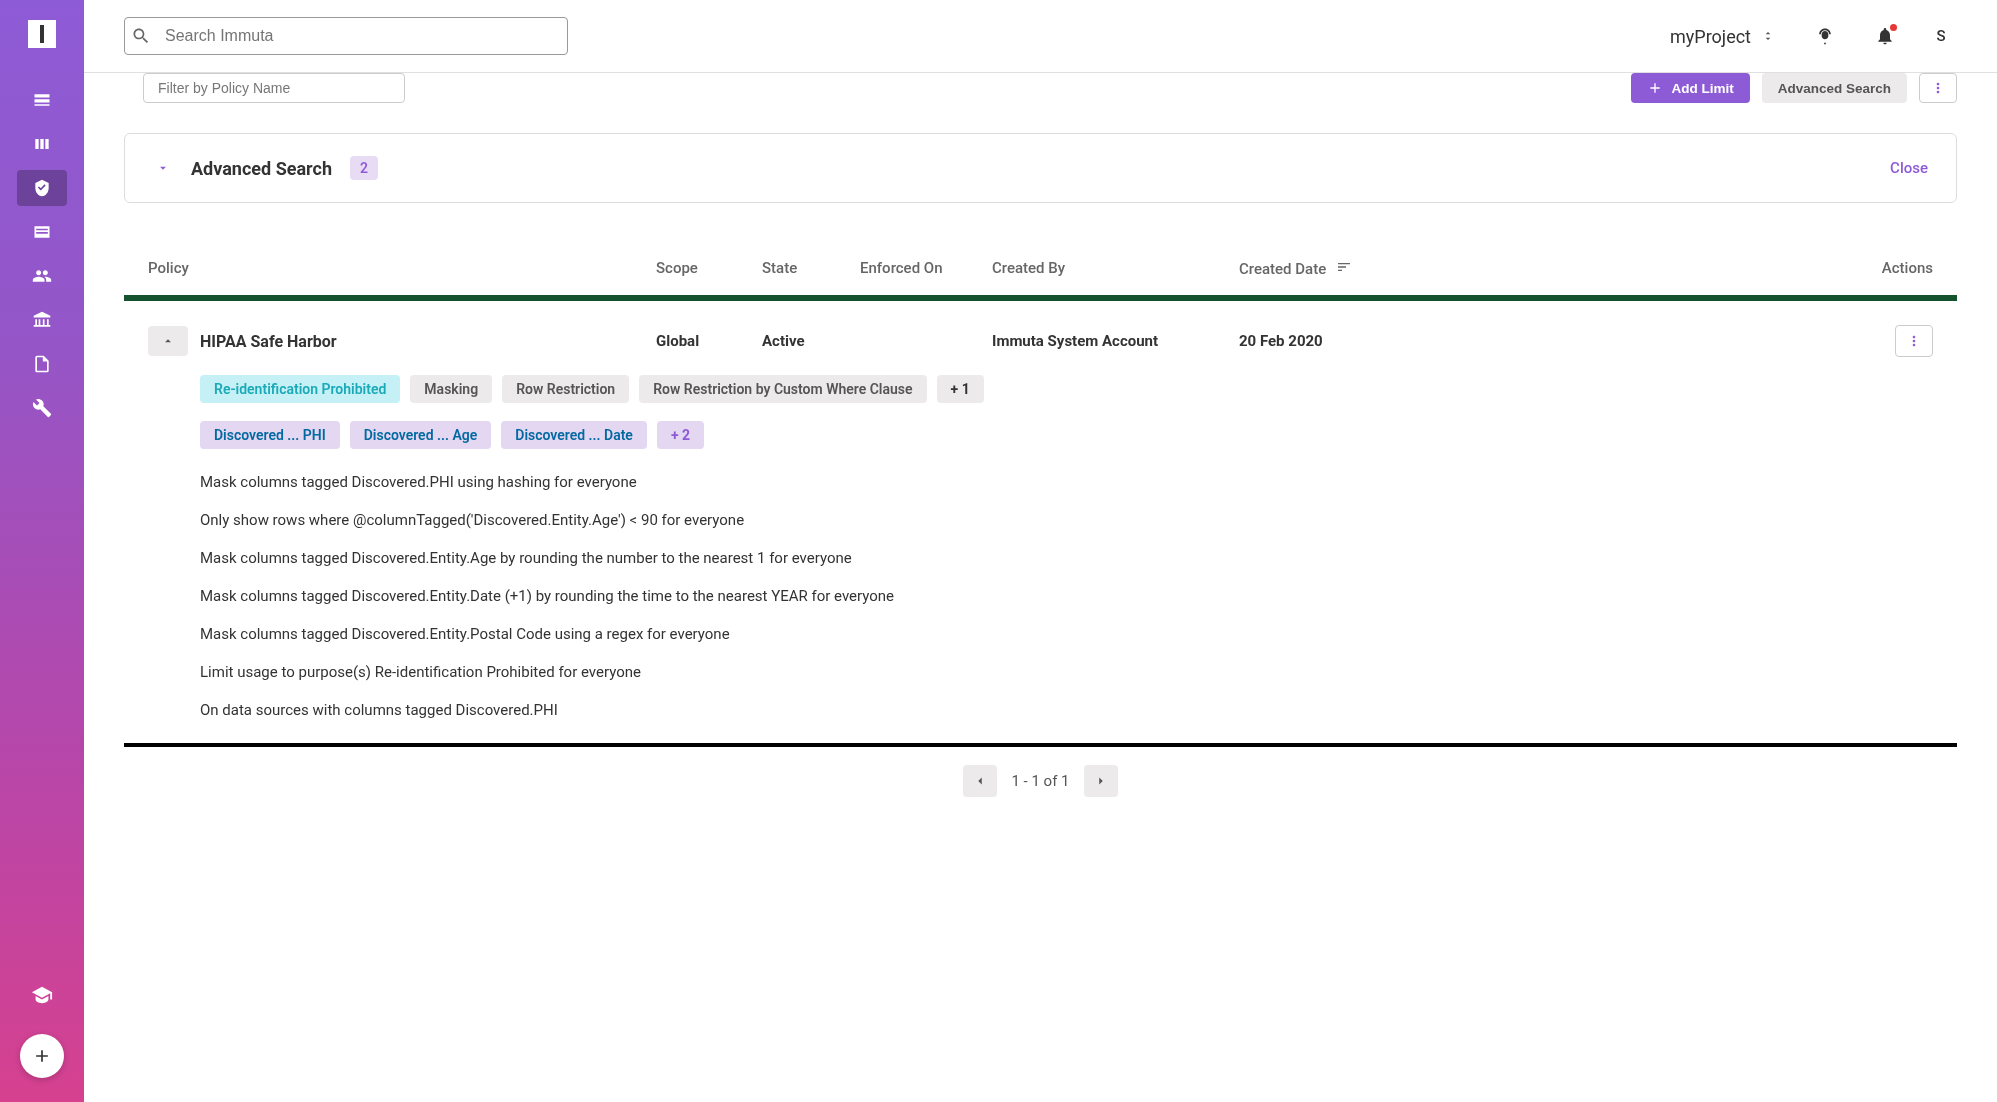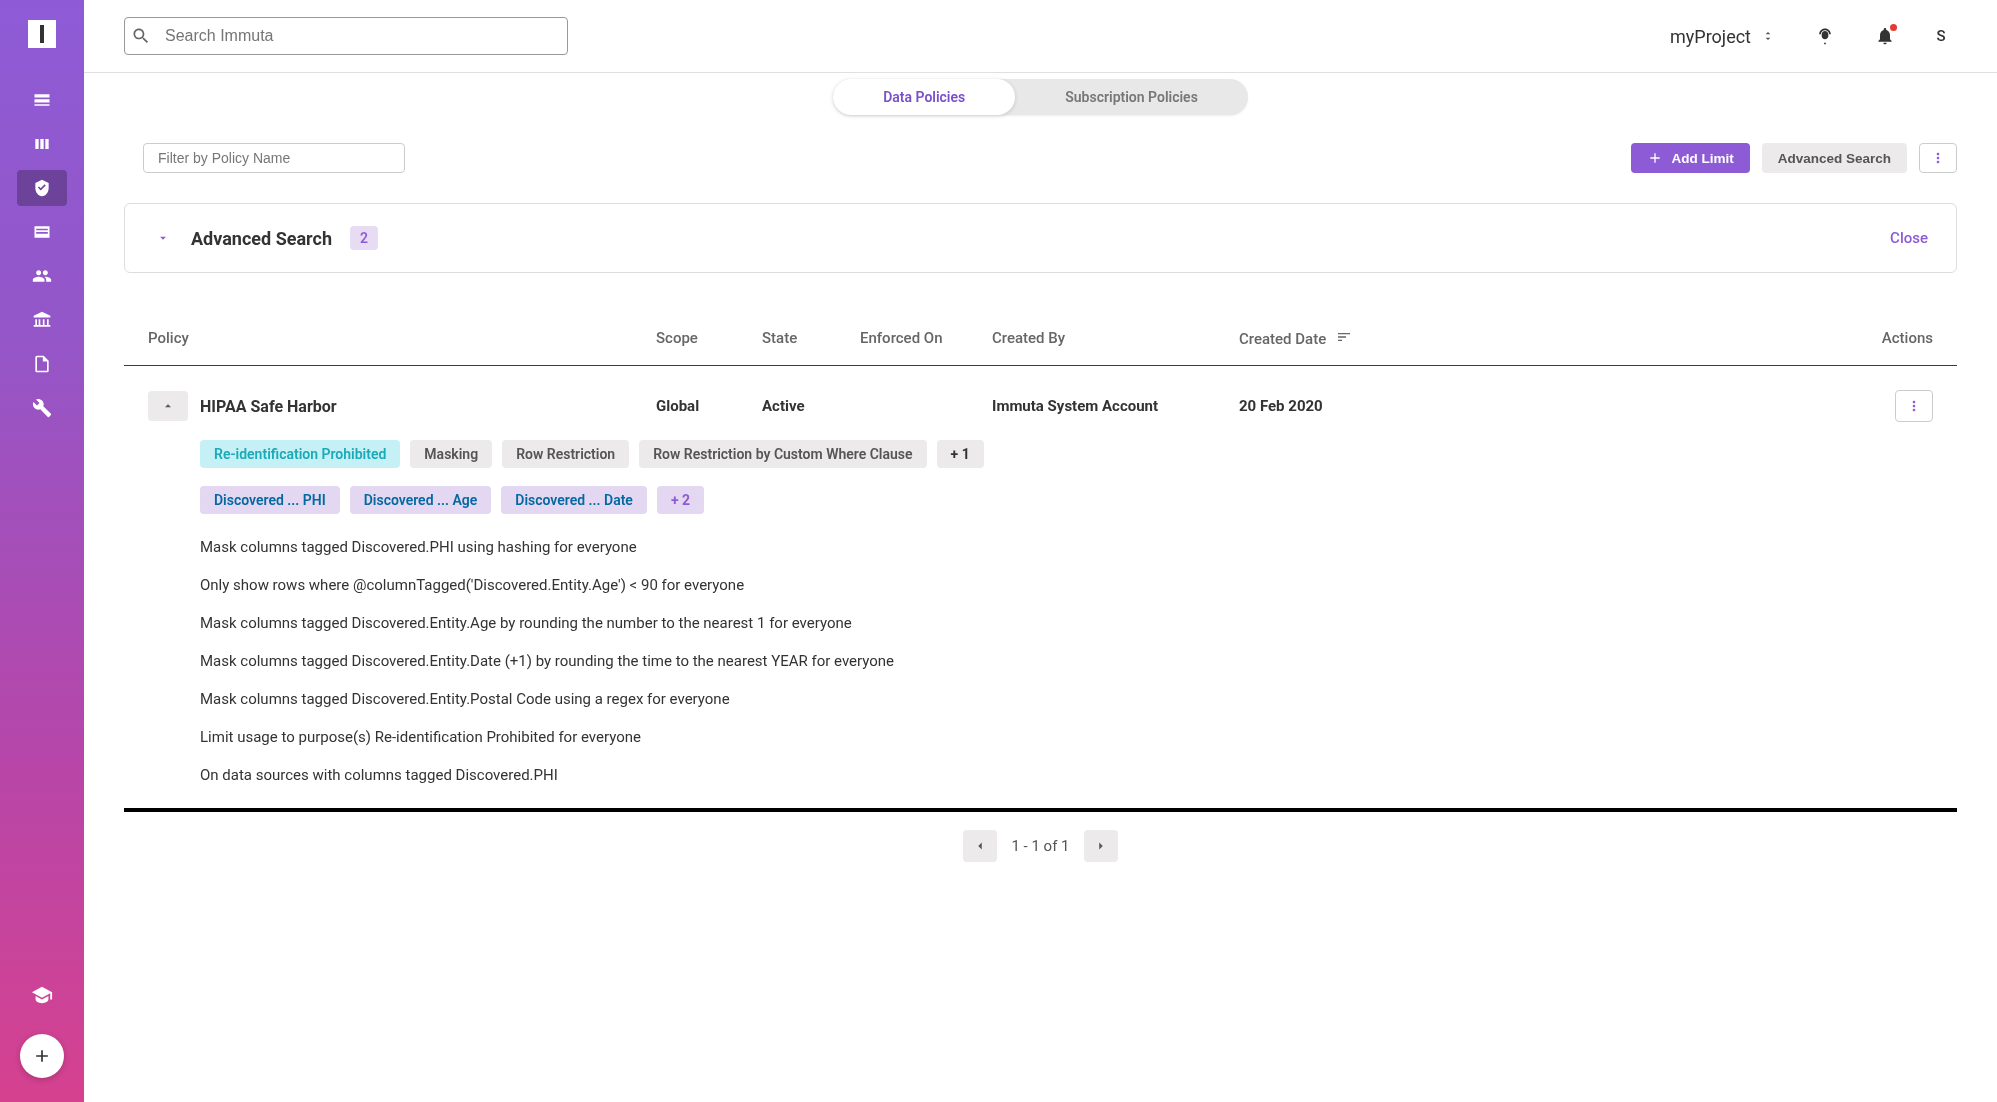--- a/index.html
+++ b/index.html
@@ -57,21 +57,21 @@
 .adv-panel { border: 1px solid #ddd; border-radius: 6px; padding: 22px 28px; display: flex; align-items: center; gap: 18px; margin-bottom: 40px; }
 .adv-panel .chev-btn { width: 20px; height: 20px; display: flex; align-items: center; justify-content: center; cursor: pointer; }
 .adv-panel .chev-btn svg { width: 14px; height: 14px; fill: #8e5bd6; }
 .adv-panel .title { font-size: 18px; font-weight: 700; color: #333; }
 .adv-panel .count-badge { background: #e8dcf5; color: #8e5bd6; padding: 4px 10px; border-radius: 4px; font-size: 14px; font-weight: 600; }
 .adv-panel .spacer { flex: 1; }
 .adv-panel .close-link { color: #8e5bd6; font-size: 15px; font-weight: 500; cursor: pointer; }
 
 
 .policy-table { width: 100%; }
-.policy-table .header { display: flex; padding: 16px 24px; border-bottom: 1px solid #14532d; font-size: 15px; color: #666; font-weight: 500; }
+.policy-table .header { display: flex; padding: 16px 24px; border-bottom: 6px solid #14532d; font-size: 15px; color: #666; font-weight: 500; }
 .policy-table .col-policy { flex: 0 0 508px; }
 .policy-table .col-scope { flex: 0 0 106px; }
 .policy-table .col-state { flex: 0 0 98px; }
 .policy-table .col-enforced { flex: 0 0 132px; }
 .policy-table .col-created-by { flex: 0 0 214px; }
 .policy-table .col-created-date { flex: 0 0 150px; display: flex; align-items: center; gap: 10px; margin-left: 33px; }
 .policy-table .col-actions { flex: 1; text-align: right; }
 .sort-icon svg { width: 16px; height: 16px; fill: #666; }
 
 .policy-row { padding: 24px 24px; border-bottom: 4px solid #000000; }
@@ -182,26 +182,20 @@
     <svg viewBox="0 0 24 24">
         <path d="M12 22c1.1 0 2-.9 2-2h-4c0 1.1.9 2 2 2zm6-6v-5c0-3.1-1.6-5.6-4.5-6.3V4c0-.8-.7-1.5-1.5-1.5S10.5 3.2 10.5 4v.7C7.6 5.4 6 7.9 6 11v5l-2 2v1h16v-1l-2-2z"></path>
       </svg>
     <span class="dot"></span>
   </div>
   <div class="avatar">S</div>
 </div>
 
 <div class="main">
 
-  <div class="seg-tabs-wrap">
-    <div class="seg-tabs">
-      <div class="seg-tab active">Data Policies</div>
-      <div class="seg-tab inactive">Subscription Policies</div>
-    </div>
-  </div>
 
   <div class="toolbar">
     <input class="filter-input" type="text" placeholder="Filter by Policy Name" style="">
     <div class="spacer"></div>
     <button class="btn primary">
       <svg viewBox="0 0 24 24">
           <path d="M19 13h-6v6h-2v-6H5v-2h6V5h2v6h6v2z"></path>
         </svg>
       <span>Add Limit</span>
     </button>

